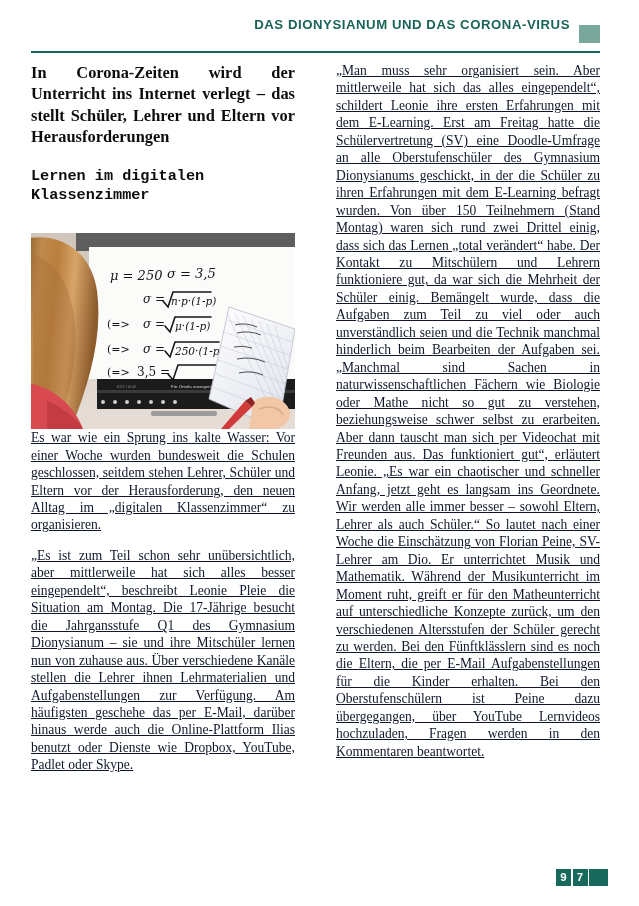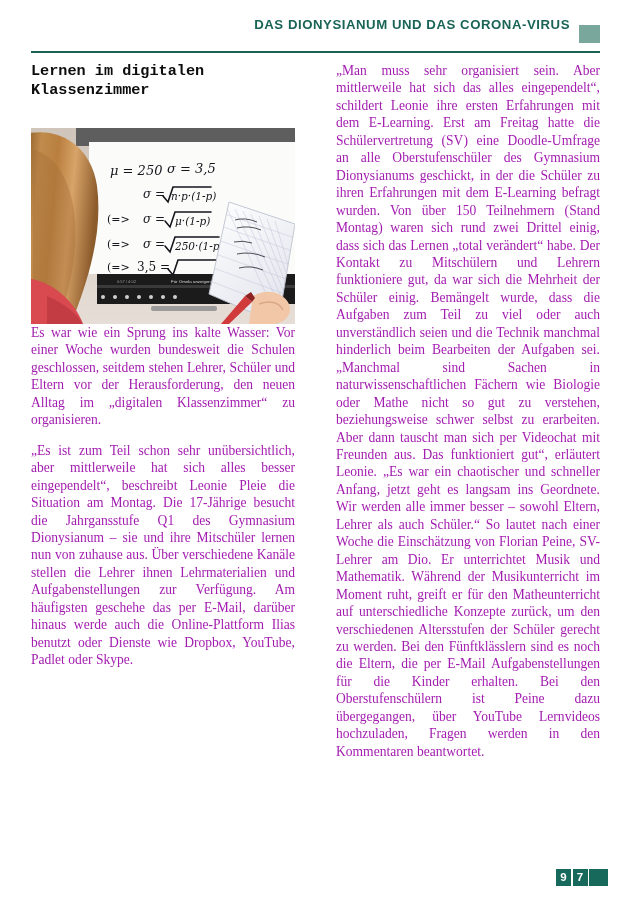--- a/index.html
+++ b/index.html
@@ -90,23 +90,24 @@
     margin: 0 0 28px 0;
     color: #0d0d0d;
   }
   p.body {
     font-family: "Liberation Serif", "DejaVu Serif", serif;
     font-size: 13.55px;
     line-height: 17.45px;
     text-align: justify;
     text-align-last: left;
     margin: 0 0 13px 0;
-    color: #a21caf;
+    color: #0f172a;
     hyphens: manual;
     word-spacing: 0.1px;
+    text-decoration: underline;
   }
   p.body.last { margin-bottom: 0; }
 
   .caption {
     font-family: "Liberation Serif", "DejaVu Serif", serif;
     font-size: 11.2px;
     line-height: 14.6px;
     text-align: left;
     color: #1b1b1b;
     margin: 7px 0 17px 0;
@@ -163,20 +164,21 @@
 <div class="page-header">
   <div class="header-title">DAS DIONYSIANUM UND DAS CORONA-VIRUS</div>
   <div class="header-square"></div>
   <div class="header-rule"></div>
 </div>
 
 <div class="columns">
 
   <div class="col col-left">
 
+    <h1 class="headline">In Corona-Zeiten wird der Unterricht ins Internet verlegt – das stellt Schüler, Lehrer und Eltern vor Herausforderungen</h1>
 
     <h2 class="subhead">Lernen im digitalen Klassenzimmer</h2>
 
     <div class="photo">
       <svg width="264" height="196" viewBox="0 0 264 196" xmlns="http://www.w3.org/2000/svg">
         <defs>
           <linearGradient id="hairG" x1="0" y1="0" x2="1" y2="0.25">
             <stop offset="0%" stop-color="#8a5a28"></stop>
             <stop offset="22%" stop-color="#c08b4c"></stop>
             <stop offset="45%" stop-color="#b97f3f"></stop>

